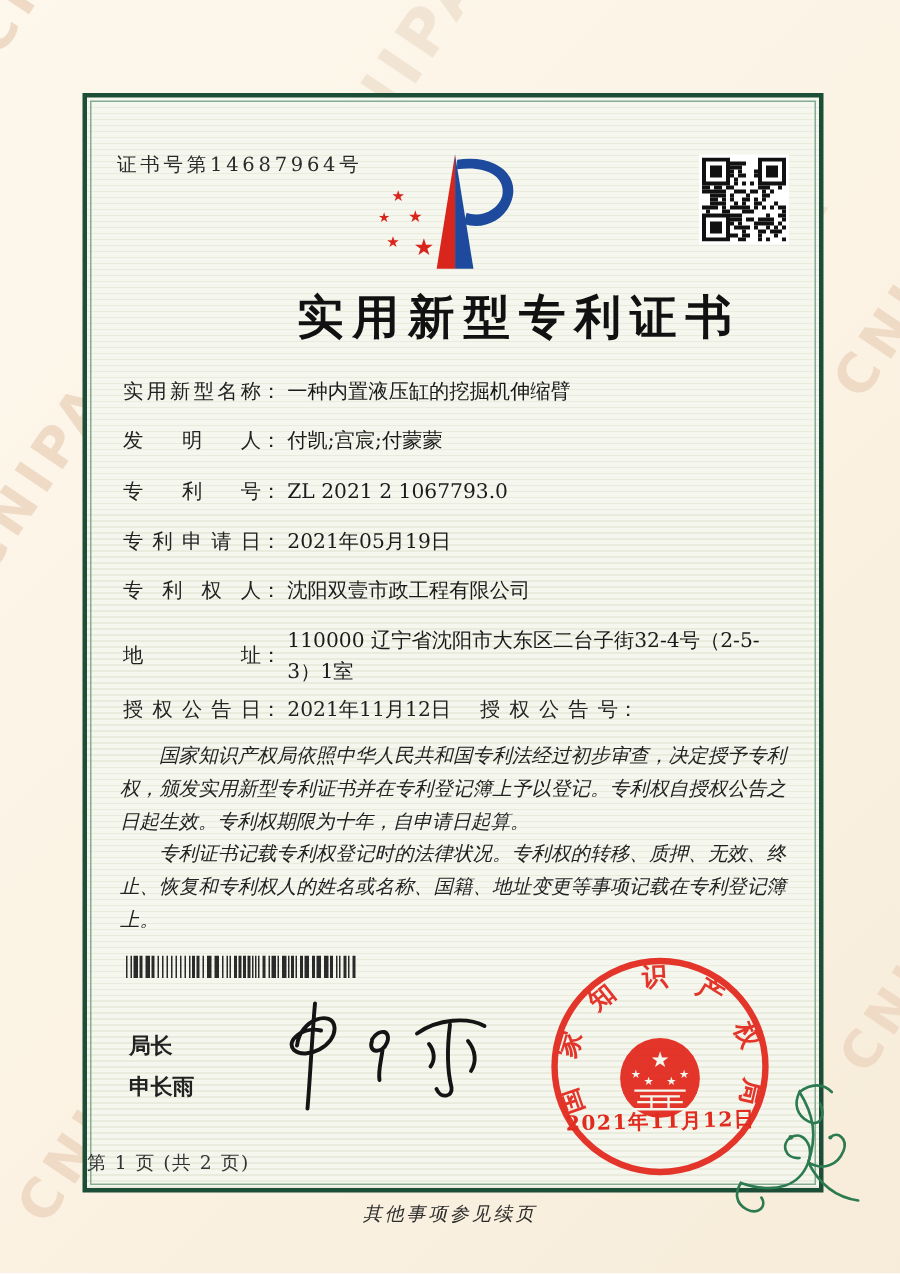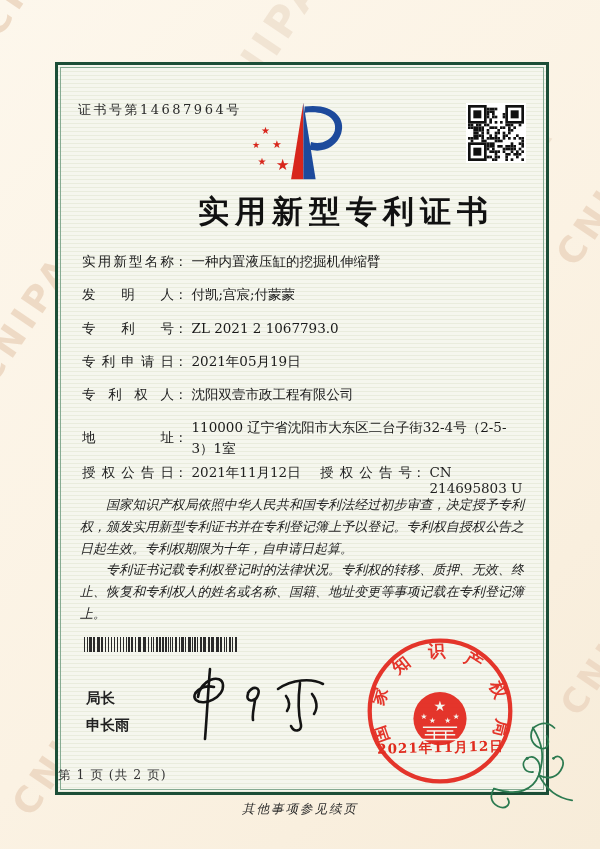--- a/index.html
+++ b/index.html
@@ -259,21 +259,20 @@
       </div>
       <div class="grant">
         <div class="g1">
           <span class="flabel">授权公告日</span>
             <span class="fcolon">：</span>
             <span>2021年11月12日</span>
         </div>
         <div class="g2">
           <span class="flabel">授权公告号</span>
             <span class="fcolon">：</span>
-            <span>CN 214695803 U</span>
         </div>
       </div>
     </div>
 
     <div class="paras">
       <p>国家知识产权局依照中华人民共和国专利法经过初步审查，决定授予专利权，颁发实用新型专利证书并在专利登记簿上予以登记。专利权自授权公告之日起生效。专利权期限为十年，自申请日起算。</p>
       <p>专利证书记载专利权登记时的法律状况。专利权的转移、质押、无效、终止、恢复和专利权人的姓名或名称、国籍、地址变更等事项记载在专利登记簿上。</p>
     </div>
 
     <svg class="barcode" id="barcode" viewBox="0 0 155 15">

